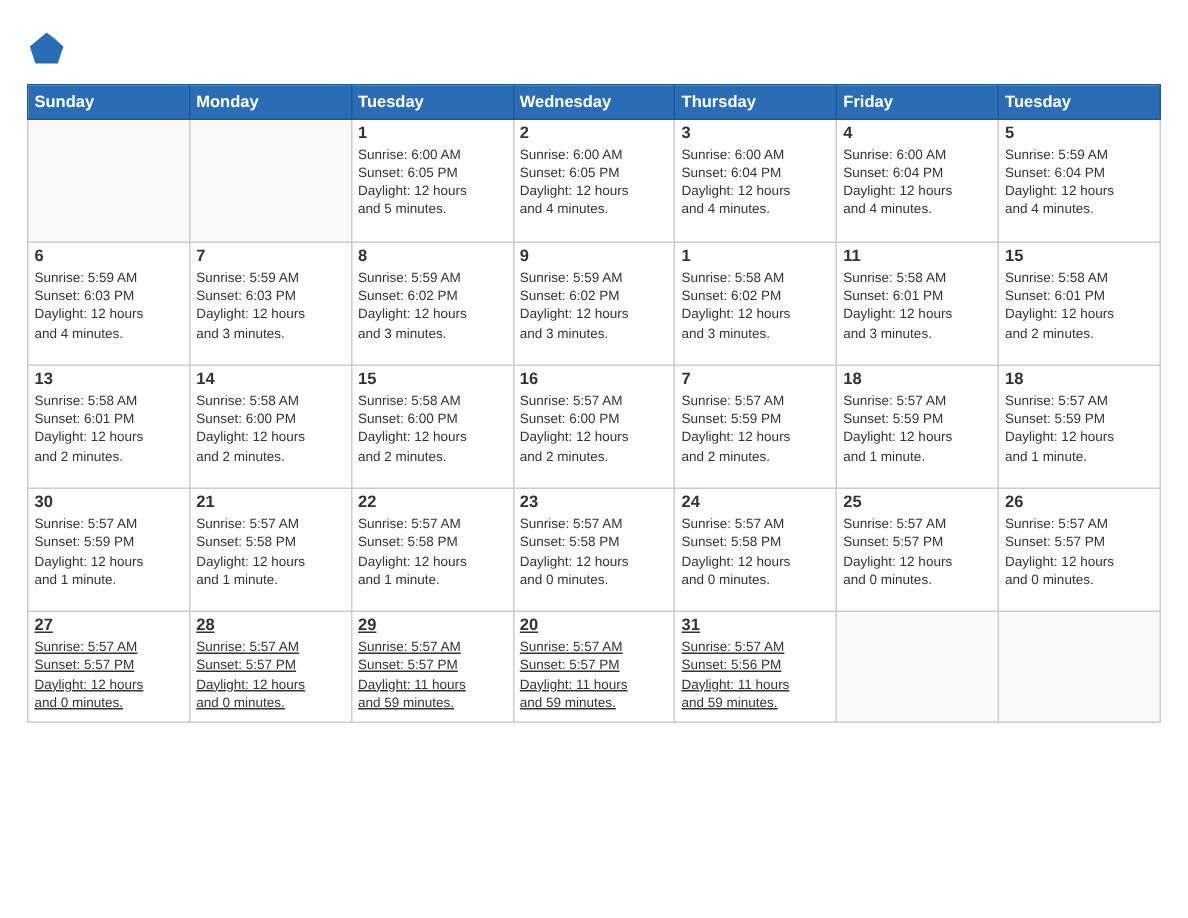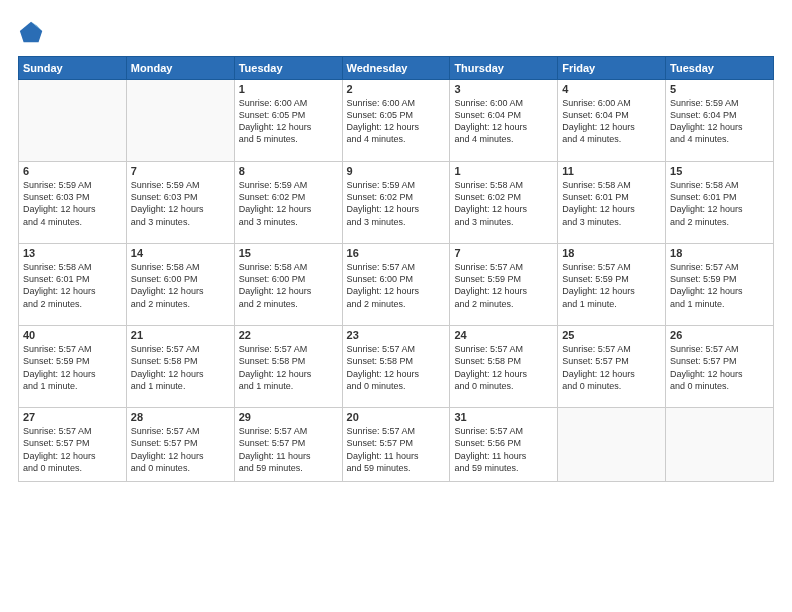--- a/index.html
+++ b/index.html
@@ -78,20 +78,21 @@
       font-size: 9.5px;
       color: #333;
       height: 78px;
       background: #fff;
     }
     .calendar td.empty {
       background: #f9f9f9;
     }
     .calendar tr:last-child td {
       height: 70px;
+      text-decoration: underline;
     }
     .day-num {
       font-size: 11px;
       font-weight: bold;
       display: block;
       margin-bottom: 2px;
     }
     .cell-text {
       font-size: 9px;
       line-height: 1.35;
@@ -268,21 +269,21 @@
           <td>
             <span class="day-num">18</span>
             <div class="cell-text" style="white-space: pre-line;">Sunrise: 5:57 AM
 Sunset: 5:59 PM
 Daylight: 12 hours
 and 1 minute.</div>
           </td>
         </tr>
         <tr>
           <td>
-            <span class="day-num">40</span>
+            <span class="day-num">30</span>
             <div class="cell-text" style="white-space: pre-line;">Sunrise: 5:57 AM
 Sunset: 5:59 PM
 Daylight: 12 hours
 and 1 minute.</div>
           </td>
           <td>
             <span class="day-num">21</span>
             <div class="cell-text" style="white-space: pre-line;">Sunrise: 5:57 AM
 Sunset: 5:58 PM
 Daylight: 12 hours

